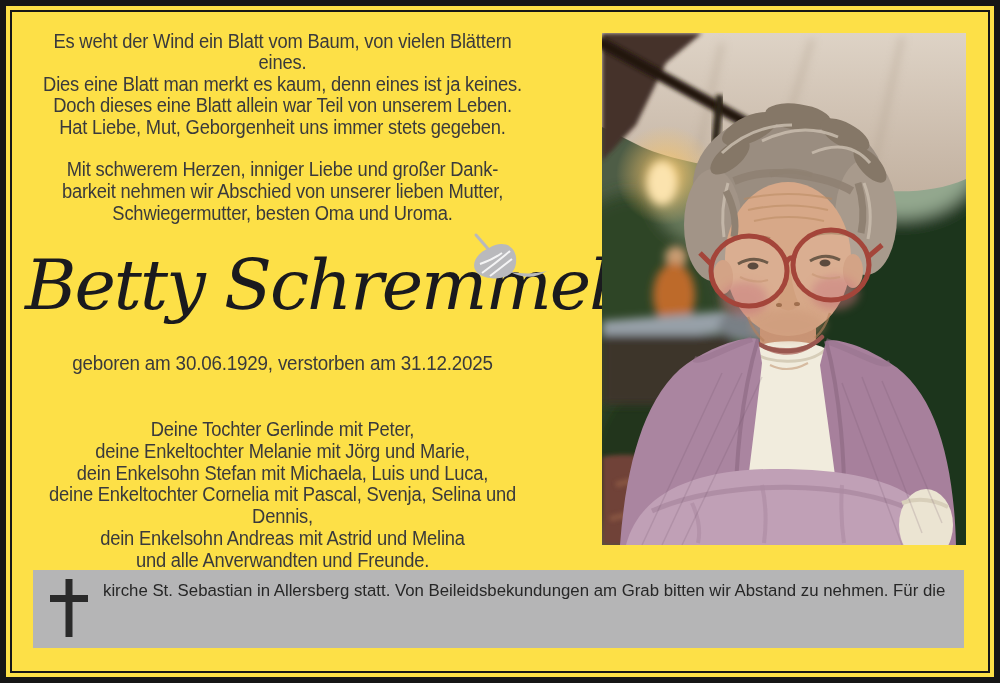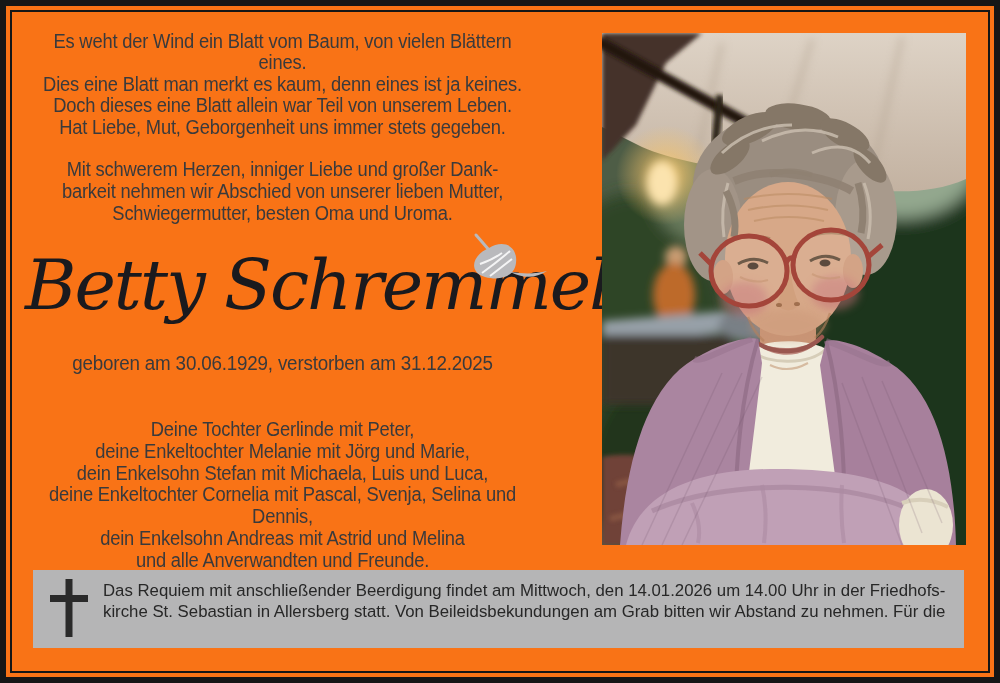--- a/index.html
+++ b/index.html
@@ -1,17 +1,17 @@
 <!DOCTYPE html>
 <html lang="de"><head>
 <meta charset="utf-8">
 <style>
   html,body{margin:0;padding:0;background:#e8e8e8;}
   .page{
-    position:relative; width:1000px; height:683px; background:#f97316;
+    position:relative; width:1000px; height:683px; background:#fde047;
     font-family:"Liberation Sans", sans-serif; overflow:hidden;
   }
   .frame-outer{position:absolute; inset:0; border:6px solid #161616; pointer-events:none; z-index:5;}
   .frame-inner{position:absolute; inset:10px; border:2px solid #161616; pointer-events:none; z-index:5;}
 
   .txt{position:absolute; left:25px; width:515px; text-align:center; color:#3a3a3c;}
   .narrow{transform:scaleX(0.94); transform-origin:50% 0;}
   .poem{top:31px; font-size:19.5px; line-height:21.4px; letter-spacing:-0.2px;}
   .intro{top:159px; font-size:19.5px; line-height:21.8px; letter-spacing:-0.2px;}
   .name{
@@ -208,18 +208,17 @@
   </div>
 
   <div class="banner">
     <div class="cross-wrap">
       <svg width="38" height="58" viewBox="0 0 38 58">
         <rect x="15.5" y="0" width="7" height="58" fill="#2a2a2a"></rect>
         <rect x="0" y="16" width="38" height="7" fill="#2a2a2a"></rect>
       </svg>
     </div>
     <div class="banner-text">
-      <div>Das Requiem mit anschließender Beerdigung findet am Mittwoch, den 14.01.2026 um 14.00 Uhr in der Friedhofs-</div>
       <div>kirche St. Sebastian in Allersberg statt. Von Beileidsbekundungen am Grab bitten wir Abstand zu nehmen. Für die</div>
     </div>
   </div>
 
 </div>
 
 </body></html>

